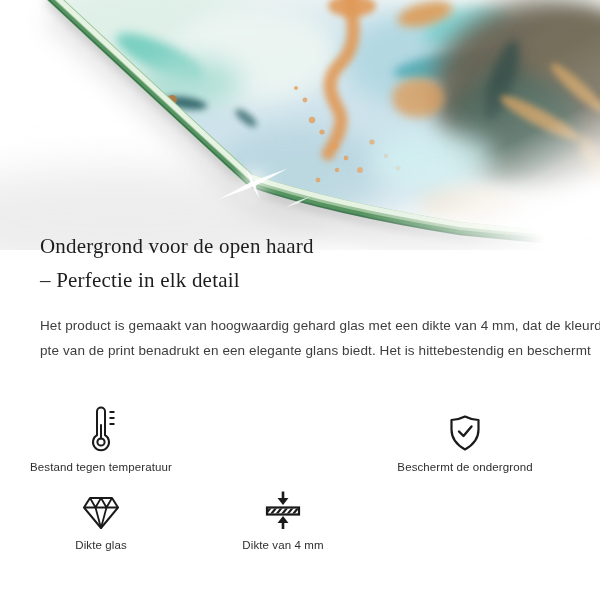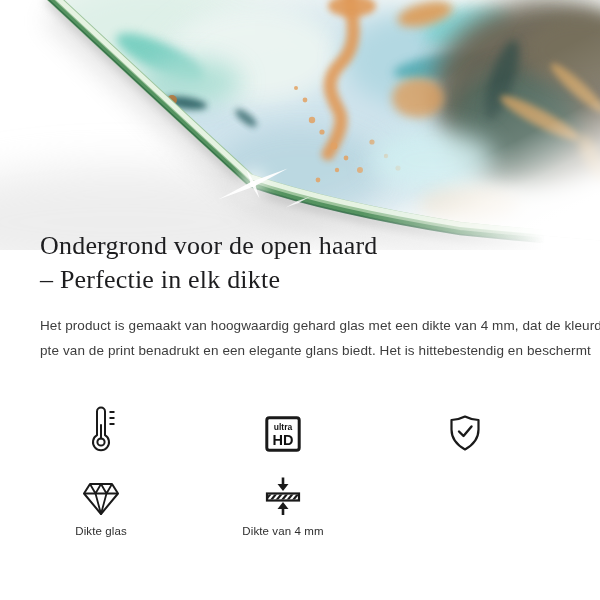--- a/index.html
+++ b/index.html
@@ -6,21 +6,21 @@
   body{
     width:600px;height:600px;position:relative;overflow:hidden;
     background:#ffffff;
     font-family:"Liberation Sans", sans-serif;
     color:#1e1e1e;
   }
   .hero{position:absolute;left:0;top:0;width:600px;height:250px;}
   .heading{
     position:absolute;left:40px;top:229px;width:540px;
     font-family:"Liberation Serif", serif;
-    font-size:26px;line-height:34px;color:#1d1d1f;
+    font-size:21px;line-height:34px;color:#1d1d1f;
     letter-spacing:0.2px;
   }
   .description{
     position:absolute;left:40px;top:313px;width:540px;
     font-size:13.5px;line-height:25px;color:#3d3d3d;
     letter-spacing:0.1px;white-space:nowrap;
   }
   .features{
     position:absolute;left:10px;top:404px;width:546px;
     display:grid;grid-template-columns:repeat(3,1fr);row-gap:8px;
@@ -155,21 +155,21 @@
     <g transform="translate(298,202) rotate(-24) scale(0.45)" opacity="0.8">
       <polygon points="-30,0 0,-2.4 0,2.4" fill="#ffffff"></polygon>
       <polygon points="30,0 0,-2.4 0,2.4" fill="#ffffff"></polygon>
       <circle r="2.5" fill="#ffffff"></circle>
     </g>
   </svg>
 </div>
 
 <h1 class="heading" style="margin:0;font-weight:400;">
   <span style="display:block">Ondergrond voor de open haard</span>
-  <span style="display:block">– Perfectie in elk dikte</span>
+  <span style="display:block">– Perfectie in elk detail</span>
 </h1>
 
 <div class="description">
   <div>Het product is gemaakt van hoogwaardig gehard glas met een dikte van 4 mm, dat de kleurdie-</div>
   <div>pte van de print benadrukt en een elegante glans biedt. Het is hittebestendig en beschermt</div>
 </div>
 
 <div class="features">
 
   <div class="feature">
@@ -178,41 +178,36 @@
         <g fill="none" stroke="#1a1a1a" stroke-width="2">
           <path d="M9,5.5 a4,4 0 0 1 8,0 V29.2 a8,8 0 1 1 -8,0 Z" stroke-linejoin="round"></path>
           <circle cx="13" cy="36" r="3.6"></circle>
           <line x1="13" y1="19" x2="13" y2="32.4" stroke-linecap="round"></line>
           <line x1="21.5" y1="6" x2="26.5" y2="6"></line>
           <line x1="21.5" y1="12" x2="26.5" y2="12"></line>
           <line x1="21.5" y1="18" x2="26.5" y2="18"></line>
         </g>
       </svg>
     </div>
-  </div>
-
-  <div class="feature">
-    <div class="icon-box">
-      <svg width="36" height="36" viewBox="0 0 36 36">
-        <rect x="1.8" y="1.8" width="32.4" height="32.4" rx="2.5" fill="none" stroke="#1a1a1a" stroke-width="3"></rect>
-        <text x="18" y="14" font-size="8.5" font-weight="700" text-anchor="middle" fill="#111">ultra</text>
-        <text x="18" y="28.5" font-size="14.5" font-weight="700" text-anchor="middle" fill="#111">HD</text>
-      </svg>
-    </div>
+    <div class="label">Bestand tegen temperatuur</div>
+  </div>
+
+  <div class="feature">
   </div>
 
   <div class="feature">
     <div class="icon-box">
       <svg width="34" height="38" viewBox="0 0 34 38">
         <g fill="none" stroke="#1a1a1a">
           <path d="M17,2.5 C21,4.6 25.5,5.7 30.5,6 V15.5 C30.5,25 25,31 17,35.5 C9,31 3.5,25 3.5,15.5 V6 C8.5,5.7 13,4.6 17,2.5 Z" stroke-width="2.2" stroke-linejoin="round"></path>
           <path d="M11,17.5 L15.5,22 L23.5,12.5" stroke-width="2.4" stroke-linecap="round" stroke-linejoin="round"></path>
         </g>
       </svg>
     </div>
+    <div class="label">Beschermt de ondergrond</div>
   </div>
 
   <div class="feature">
     <div class="icon-box">
       <svg width="38" height="36" viewBox="0 0 38 36">
         <g fill="none" stroke="#1a1a1a" stroke-linejoin="round">
           <path d="M8,4 H30 L36,13.5 L19,34 L2,13.5 Z" stroke-width="2"></path>
           <path d="M2,13.5 H36" stroke-width="1.8"></path>
           <path d="M8,4 L13.5,13.5 L19,4 L24.5,13.5 L30,4" stroke-width="1.8"></path>
           <path d="M13.5,13.5 L19,34 L24.5,13.5" stroke-width="1.8"></path>

